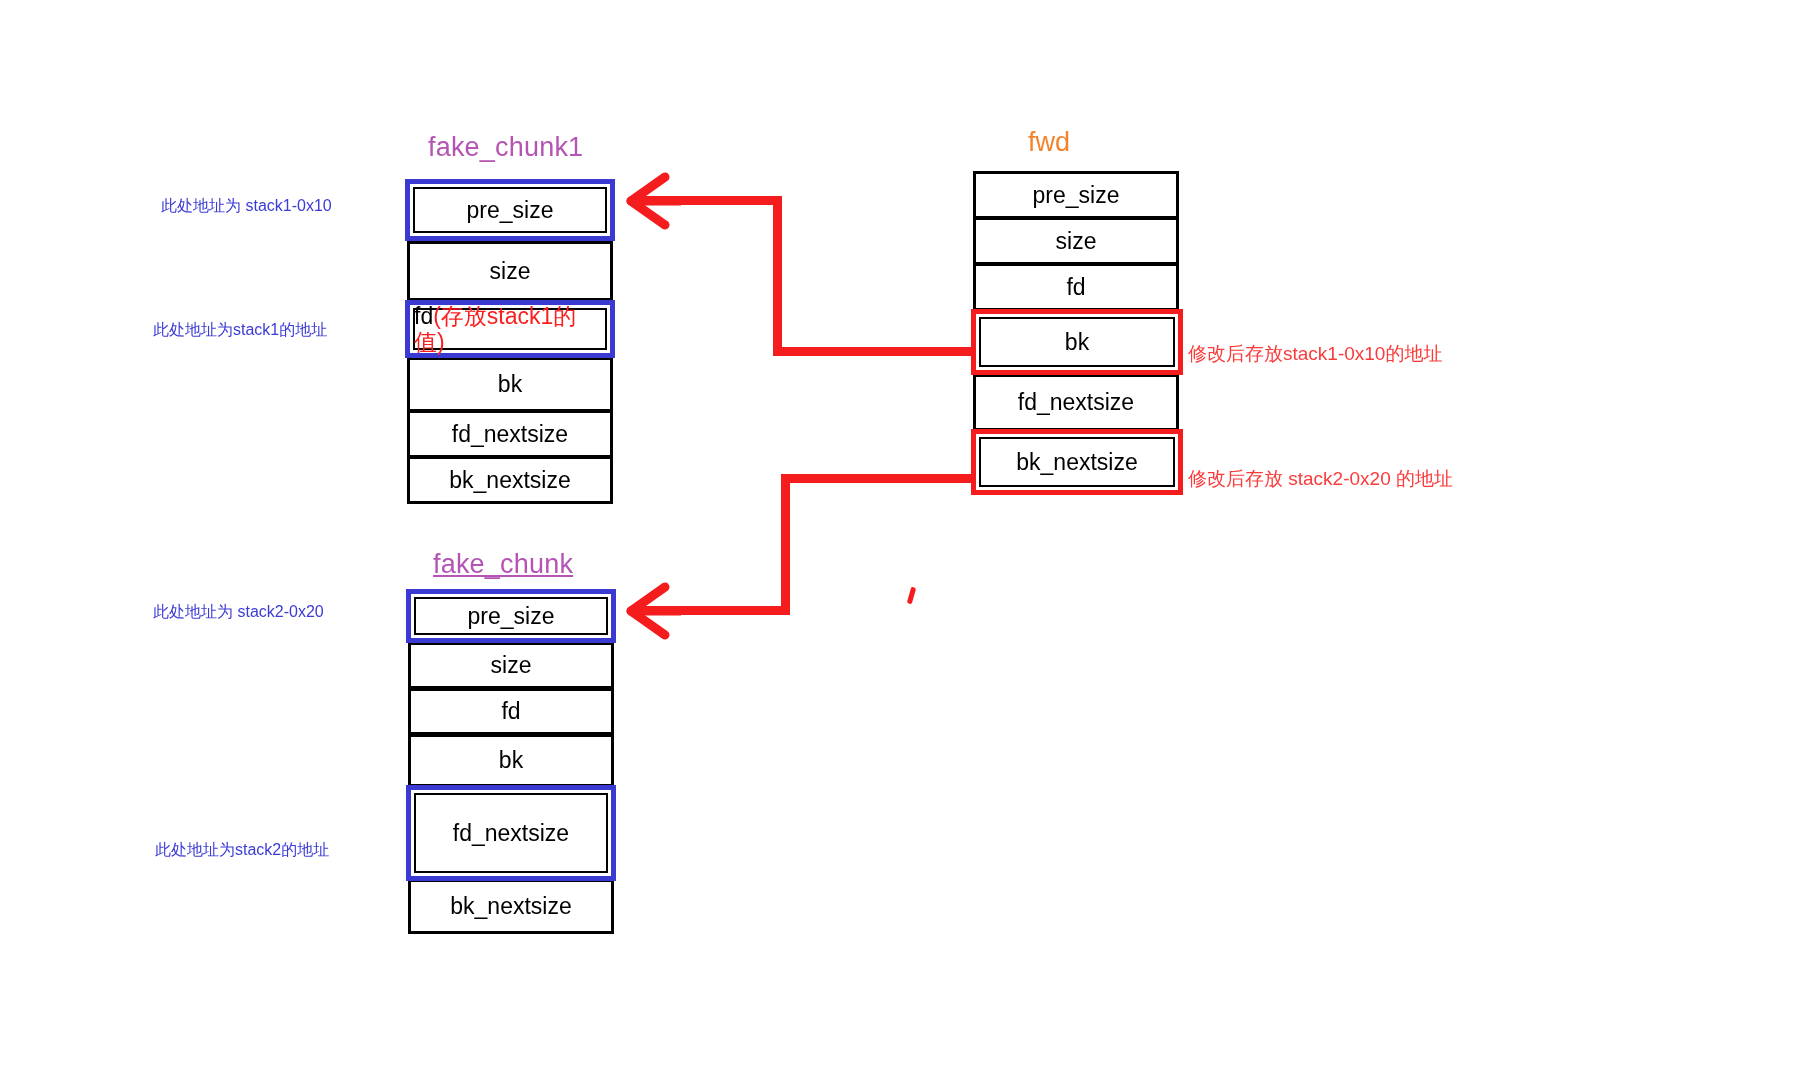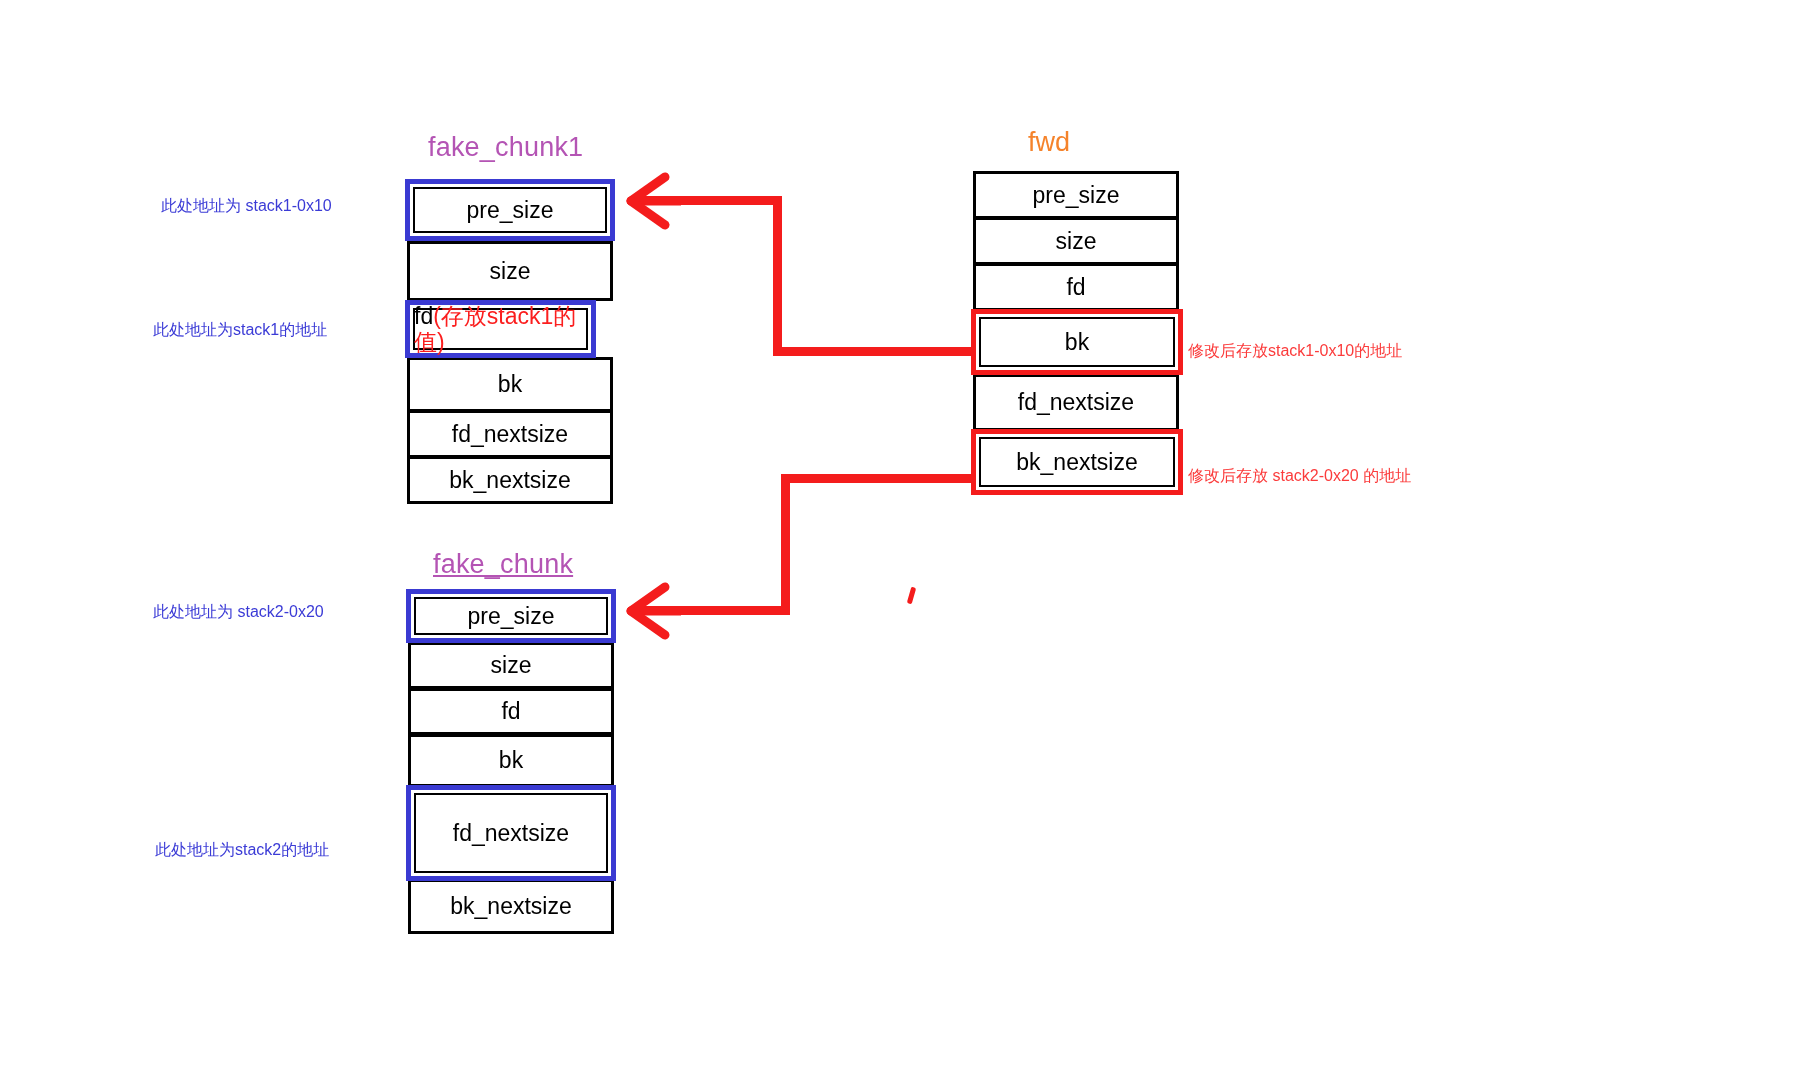--- a/index.html
+++ b/index.html
@@ -39,21 +39,21 @@
 
   
   .side-label {
     font-size: 16px;
     color: #3b3bd6;
     white-space: nowrap;
   }
 
   
   .red-note {
-    font-size: 16px;
+    font-size: 19px;
     color: #fb3b3b;
     white-space: nowrap;
   }
 
   
   .chunk-table {
     position: absolute;
     box-sizing: border-box;
   }
   .row {
@@ -123,21 +123,21 @@
 
     <div class="row hl-blue" style="left:0px; top:0px; width:210px; height:62px;">
       <span class="inner-frame"></span>
       <span class="cell-text">pre_size</span>
     </div>
 
     <div class="row" style="left:2px; top:62px; width:206px; height:60px;">
       <span class="cell-text">size</span>
     </div>
 
-    <div class="row hl-blue align-left" style="left:0px; top:121px; width:191px; height:58px;">
+    <div class="row hl-blue align-left" style="left:0px; top:121px; width:210px; height:58px;">
       <span class="inner-frame"></span>
       <span class="cell-text" style="width:100%;">
         <span>fd</span><span class="red-inline">(存放stack1的值)</span>
       </span>
     </div>
 
     <div class="row" style="left:2px; top:178px; width:206px; height:55px;">
       <span class="cell-text">bk</span>
     </div>
 

